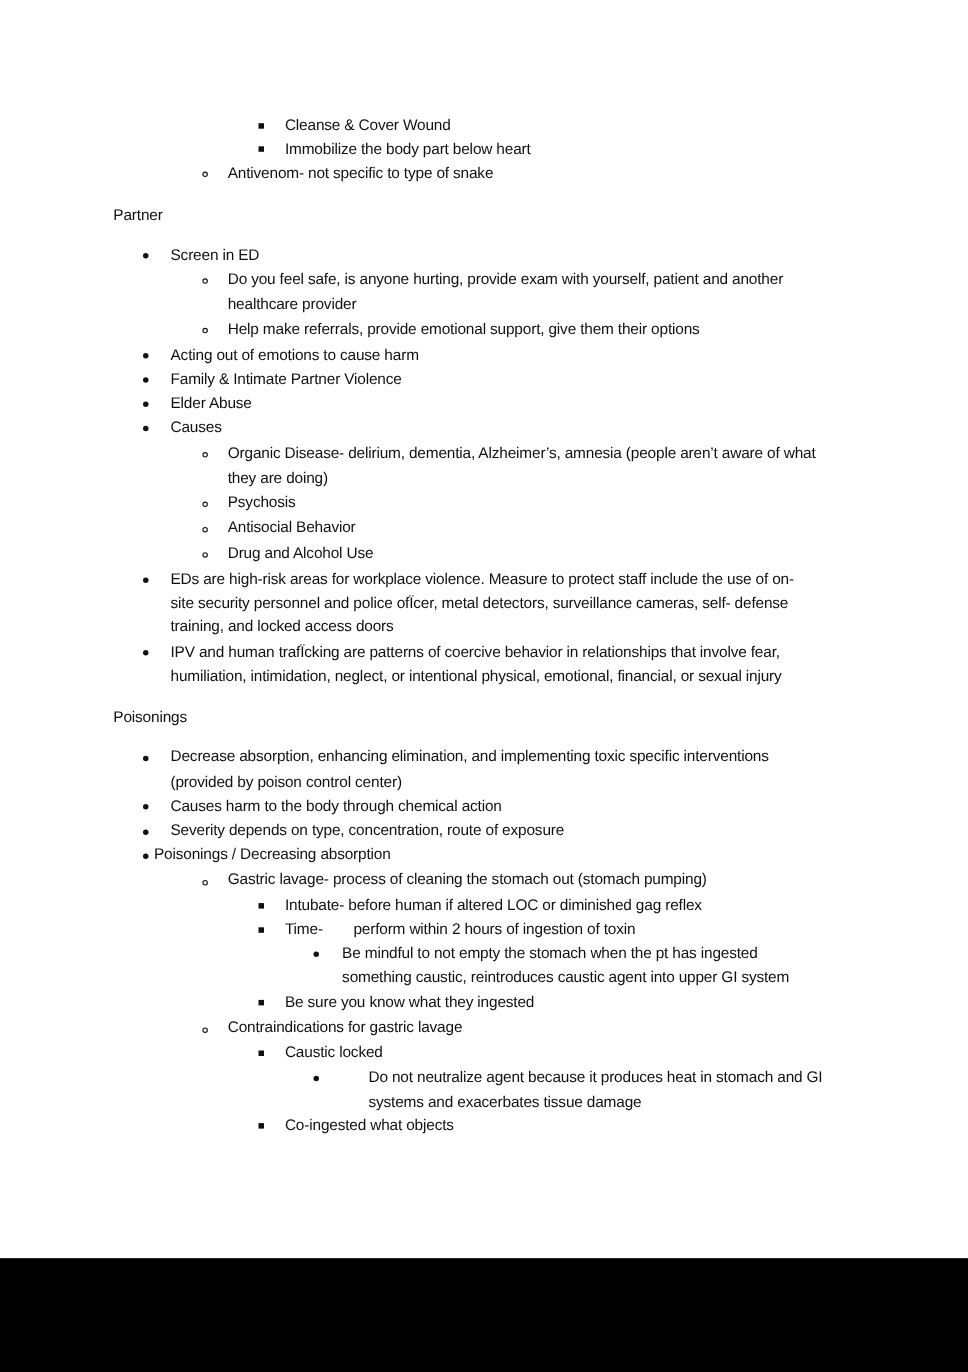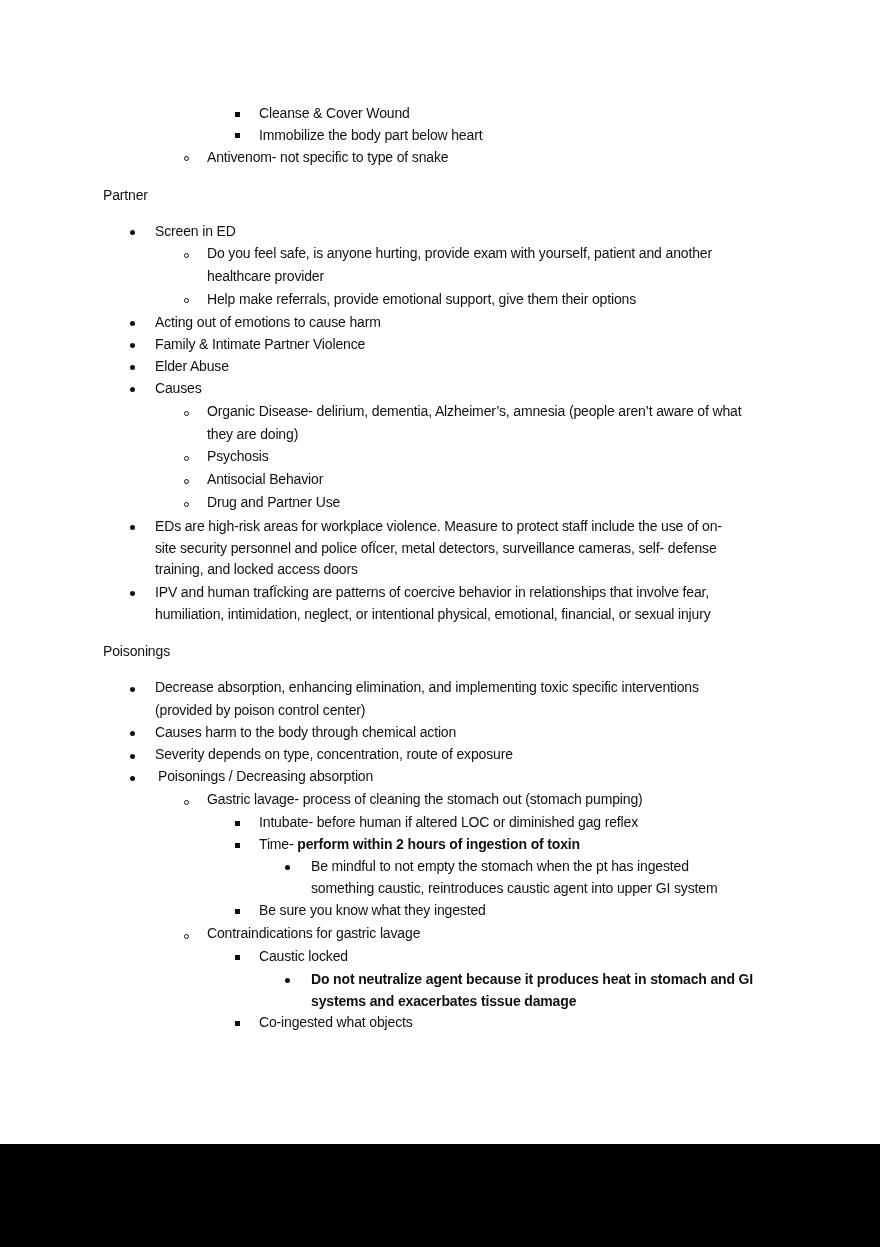--- a/index.html
+++ b/index.html
@@ -1,19 +1,19 @@
 <!DOCTYPE html>
 <html><head>
 <meta charset="utf-8">
 <style>
   html, body { margin:0; padding:0; }
   body { width:880px; height:1247px; background:#000; position:relative; overflow:hidden; }
   .page { position:absolute; left:0; top:0; width:880px; height:1144px; background:#fff; }
   .line { position:absolute; font-family:"Liberation Sans", sans-serif; font-size:14px; color:#111; white-space:nowrap; letter-spacing:-0.15px; }
-  .b { font-weight:bold; }
+  .b { font-weight:normal;margin-left:24px; }
   .sq { width:5px; height:5px; background:#111; position:absolute; }
   .dot { width:5px; height:5px; background:#111; border-radius:50%; position:absolute; }
   .circ { width:5px; height:5px; border:1px solid #111; border-radius:50%; position:absolute; box-sizing:border-box; }
   .bottom-bar { position:absolute; left:0; top:1144px; width:880px; height:103px; background:#000; }
 </style>
 </head>
 <body>
 
 <div class="page">
 
@@ -44,41 +44,41 @@
   <div class="line" style="left:155px;top:380px">Causes</div>
 
   <span class="circ" style="left:184px;top:411px"></span>
   <div class="line" style="left:207px;top:403px">Organic Disease- delirium, dementia, Alzheimer’s, amnesia (people aren’t aware of what</div>
   <div class="line" style="left:207px;top:426px">they are doing)</div>
   <span class="circ" style="left:184px;top:456px"></span>
   <div class="line" style="left:207px;top:448px">Psychosis</div>
   <span class="circ" style="left:184px;top:479px"></span>
   <div class="line" style="left:207px;top:471px">Antisocial Behavior</div>
   <span class="circ" style="left:184px;top:502px"></span>
-  <div class="line" style="left:207px;top:494px">Drug and Partner Use</div>
+  <div class="line" style="left:207px;top:494px">Drug and Alcohol Use</div>
 
   <span class="dot" style="left:130px;top:525px"></span>
   <div class="line" style="left:155px;top:540px">site security personnel and police ofÏcer, metal detectors, surveillance cameras, self- defense</div>
   <div class="line" style="left:155px;top:518px">EDs are high-risk areas for workplace violence. Measure to protect staff include the use of on-</div>
   <div class="line" style="left:155px;top:561px">training, and locked access doors</div>
   <span class="dot" style="left:130px;top:591px"></span>
   <div class="line" style="left:155px;top:584px">IPV and human trafÏcking are patterns of coercive behavior in relationships that involve fear,</div>
   <div class="line" style="left:155px;top:606px">humiliation, intimidation, neglect, or intentional physical, emotional, financial, or sexual injury</div>
 
   <div class="line" style="left:103px;top:643px">Poisonings</div>
 
   <span class="dot" style="left:130px;top:687px"></span>
   <div class="line" style="left:155px;top:679px">Decrease absorption, enhancing elimination, and implementing toxic specific interventions</div>
   <div class="line" style="left:155px;top:702px">(provided by poison control center)</div>
   <span class="dot" style="left:130px;top:731px"></span>
   <div class="line" style="left:155px;top:724px">Causes harm to the body through chemical action</div>
   <span class="dot" style="left:130px;top:754px"></span>
   <div class="line" style="left:155px;top:746px">Severity depends on type, concentration, route of exposure</div>
   <span class="dot" style="left:130px;top:776px"></span>
-  <div class="line" style="left:158px;top:768px">Poisonings / Decreasing absorption</div>
+  <div class="line" style="left:140px;top:768px">Poisonings / Decreasing absorption</div>
 
   <span class="circ" style="left:184px;top:800px"></span>
   <div class="line" style="left:207px;top:791px">Gastric lavage- process of cleaning the stomach out (stomach pumping)</div>
   <span class="sq" style="left:235px;top:821px"></span>
   <div class="line" style="left:259px;top:814px">Intubate- before human if altered LOC or diminished gag reflex</div>
   <span class="sq" style="left:235px;top:843px"></span>
   <div class="line" style="left:259px;top:836px"><span>Time- </span><span class="b">perform within 2 hours of ingestion of toxin</span></div>
   <span class="dot" style="left:285px;top:865px"></span>
   <div class="line" style="left:311px;top:858px">Be mindful to not empty the stomach when the pt has ingested</div>
   <div class="line" style="left:311px;top:880px">something caustic, reintroduces caustic agent into upper GI system</div>

